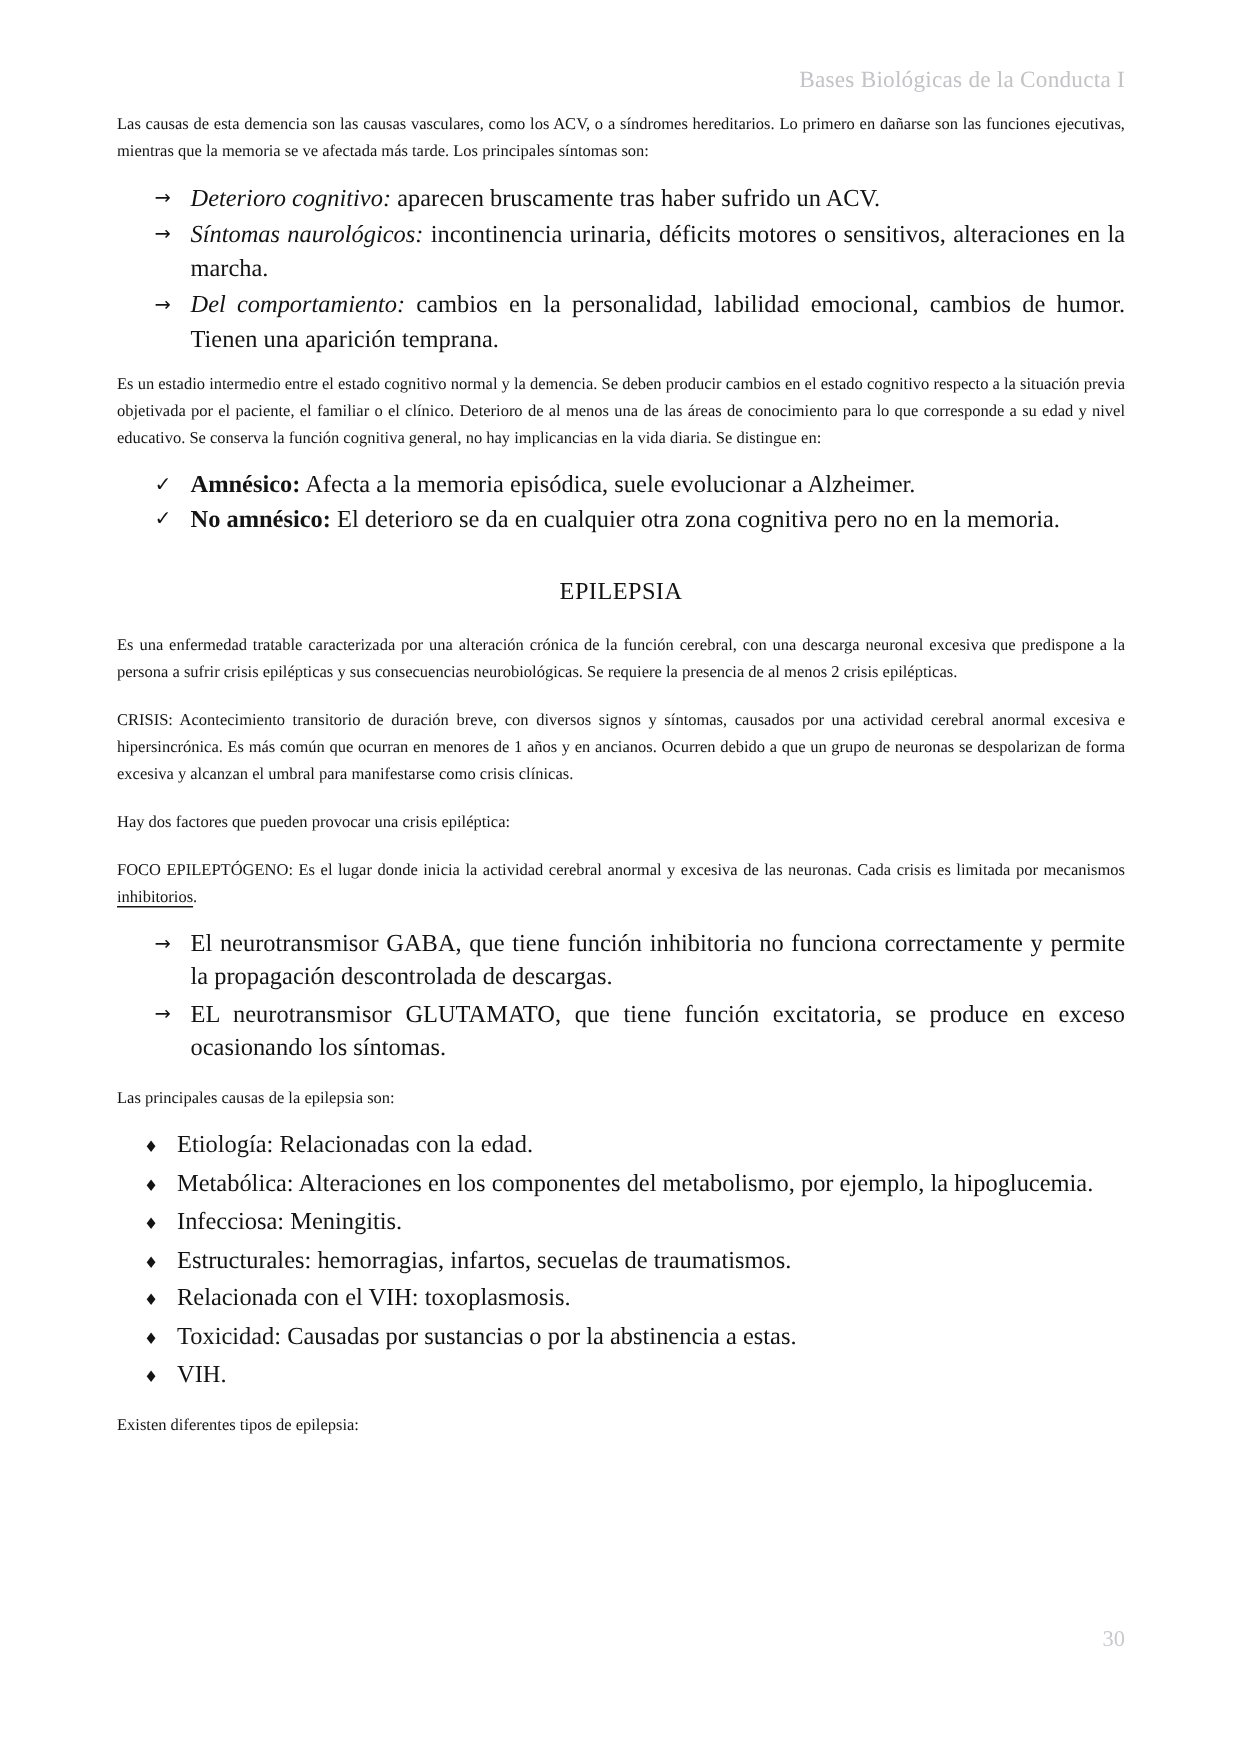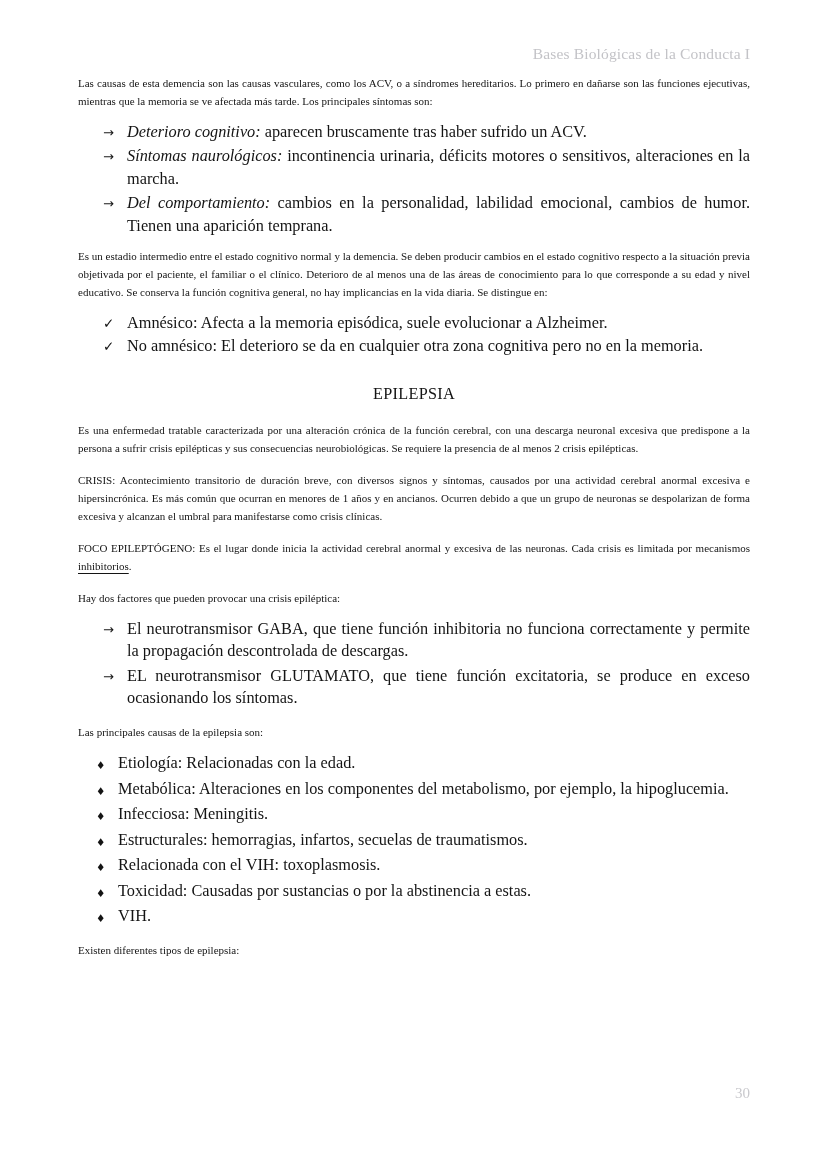--- a/index.html
+++ b/index.html
@@ -122,21 +122,21 @@
     top: 0px;
     left: 25px;
   }
   ul.diamond-list .bullet-mark {
     font-size: 10.5px;
     top: 2px;
     left: 18px;
   }
 
   em.lead { font-style: italic; }
-  strong.lead { font-weight: normal; }
+  strong.lead { font-weight: bold; }
   .u { text-decoration: underline; text-underline-offset: 2.5px; text-decoration-thickness: 1px; }
 
   
   .page-number {
     position: absolute;
     top: 1085px;
     left: 66px;
     right: 78px;
     text-align: right;
     font-size: 15px;
@@ -182,24 +182,24 @@
         <strong class="lead">No amnésico:</strong><span> El deterioro se da en cualquier otra zona cognitiva pero no en la memoria.</span>
       </li>
     </ul>
 
     <p class="section-title">EPILEPSIA</p>
 
     <p class="body">Es una enfermedad tratable caracterizada por una alteración crónica de la función cerebral, con una descarga neuronal excesiva que predispone a la persona a sufrir crisis epilépticas y sus consecuencias neurobiológicas. Se requiere la presencia de al menos 2 crisis epilépticas.</p>
 
     <p class="body spaced-top">CRISIS: Acontecimiento transitorio de duración breve, con diversos signos y síntomas, causados por una actividad cerebral anormal excesiva e hipersincrónica. Es más común que ocurran en menores de 1 años y en ancianos. Ocurren debido a que un grupo de neuronas se despolarizan de forma excesiva y alcanzan el umbral para manifestarse como crisis clínicas.</p>
 
+    <p class="body spaced-top">Hay dos factores que pueden provocar una crisis epiléptica:</p>
+
     <p class="body spaced-top"><span>FOCO EPILEPTÓGENO: Es el lugar donde inicia la actividad cerebral anormal y excesiva de las neuronas. Cada crisis es limitada por mecanismos </span><span class="u">inhibitorios</span><span>.</span></p>
 
-    <p class="body spaced-top">Hay dos factores que pueden provocar una crisis epiléptica:</p>
-
     <ul class="list arrow-list">
       <li>
         <span class="bullet-mark">→</span>
         <span>El neurotransmisor GABA, que tiene función inhibitoria no funciona correctamente y permite la propagación descontrolada de descargas.</span>
       </li>
       <li>
         <span class="bullet-mark">→</span>
         <span>EL neurotransmisor GLUTAMATO, que tiene función excitatoria, se produce en exceso ocasionando los síntomas.</span>
       </li>
     </ul>

